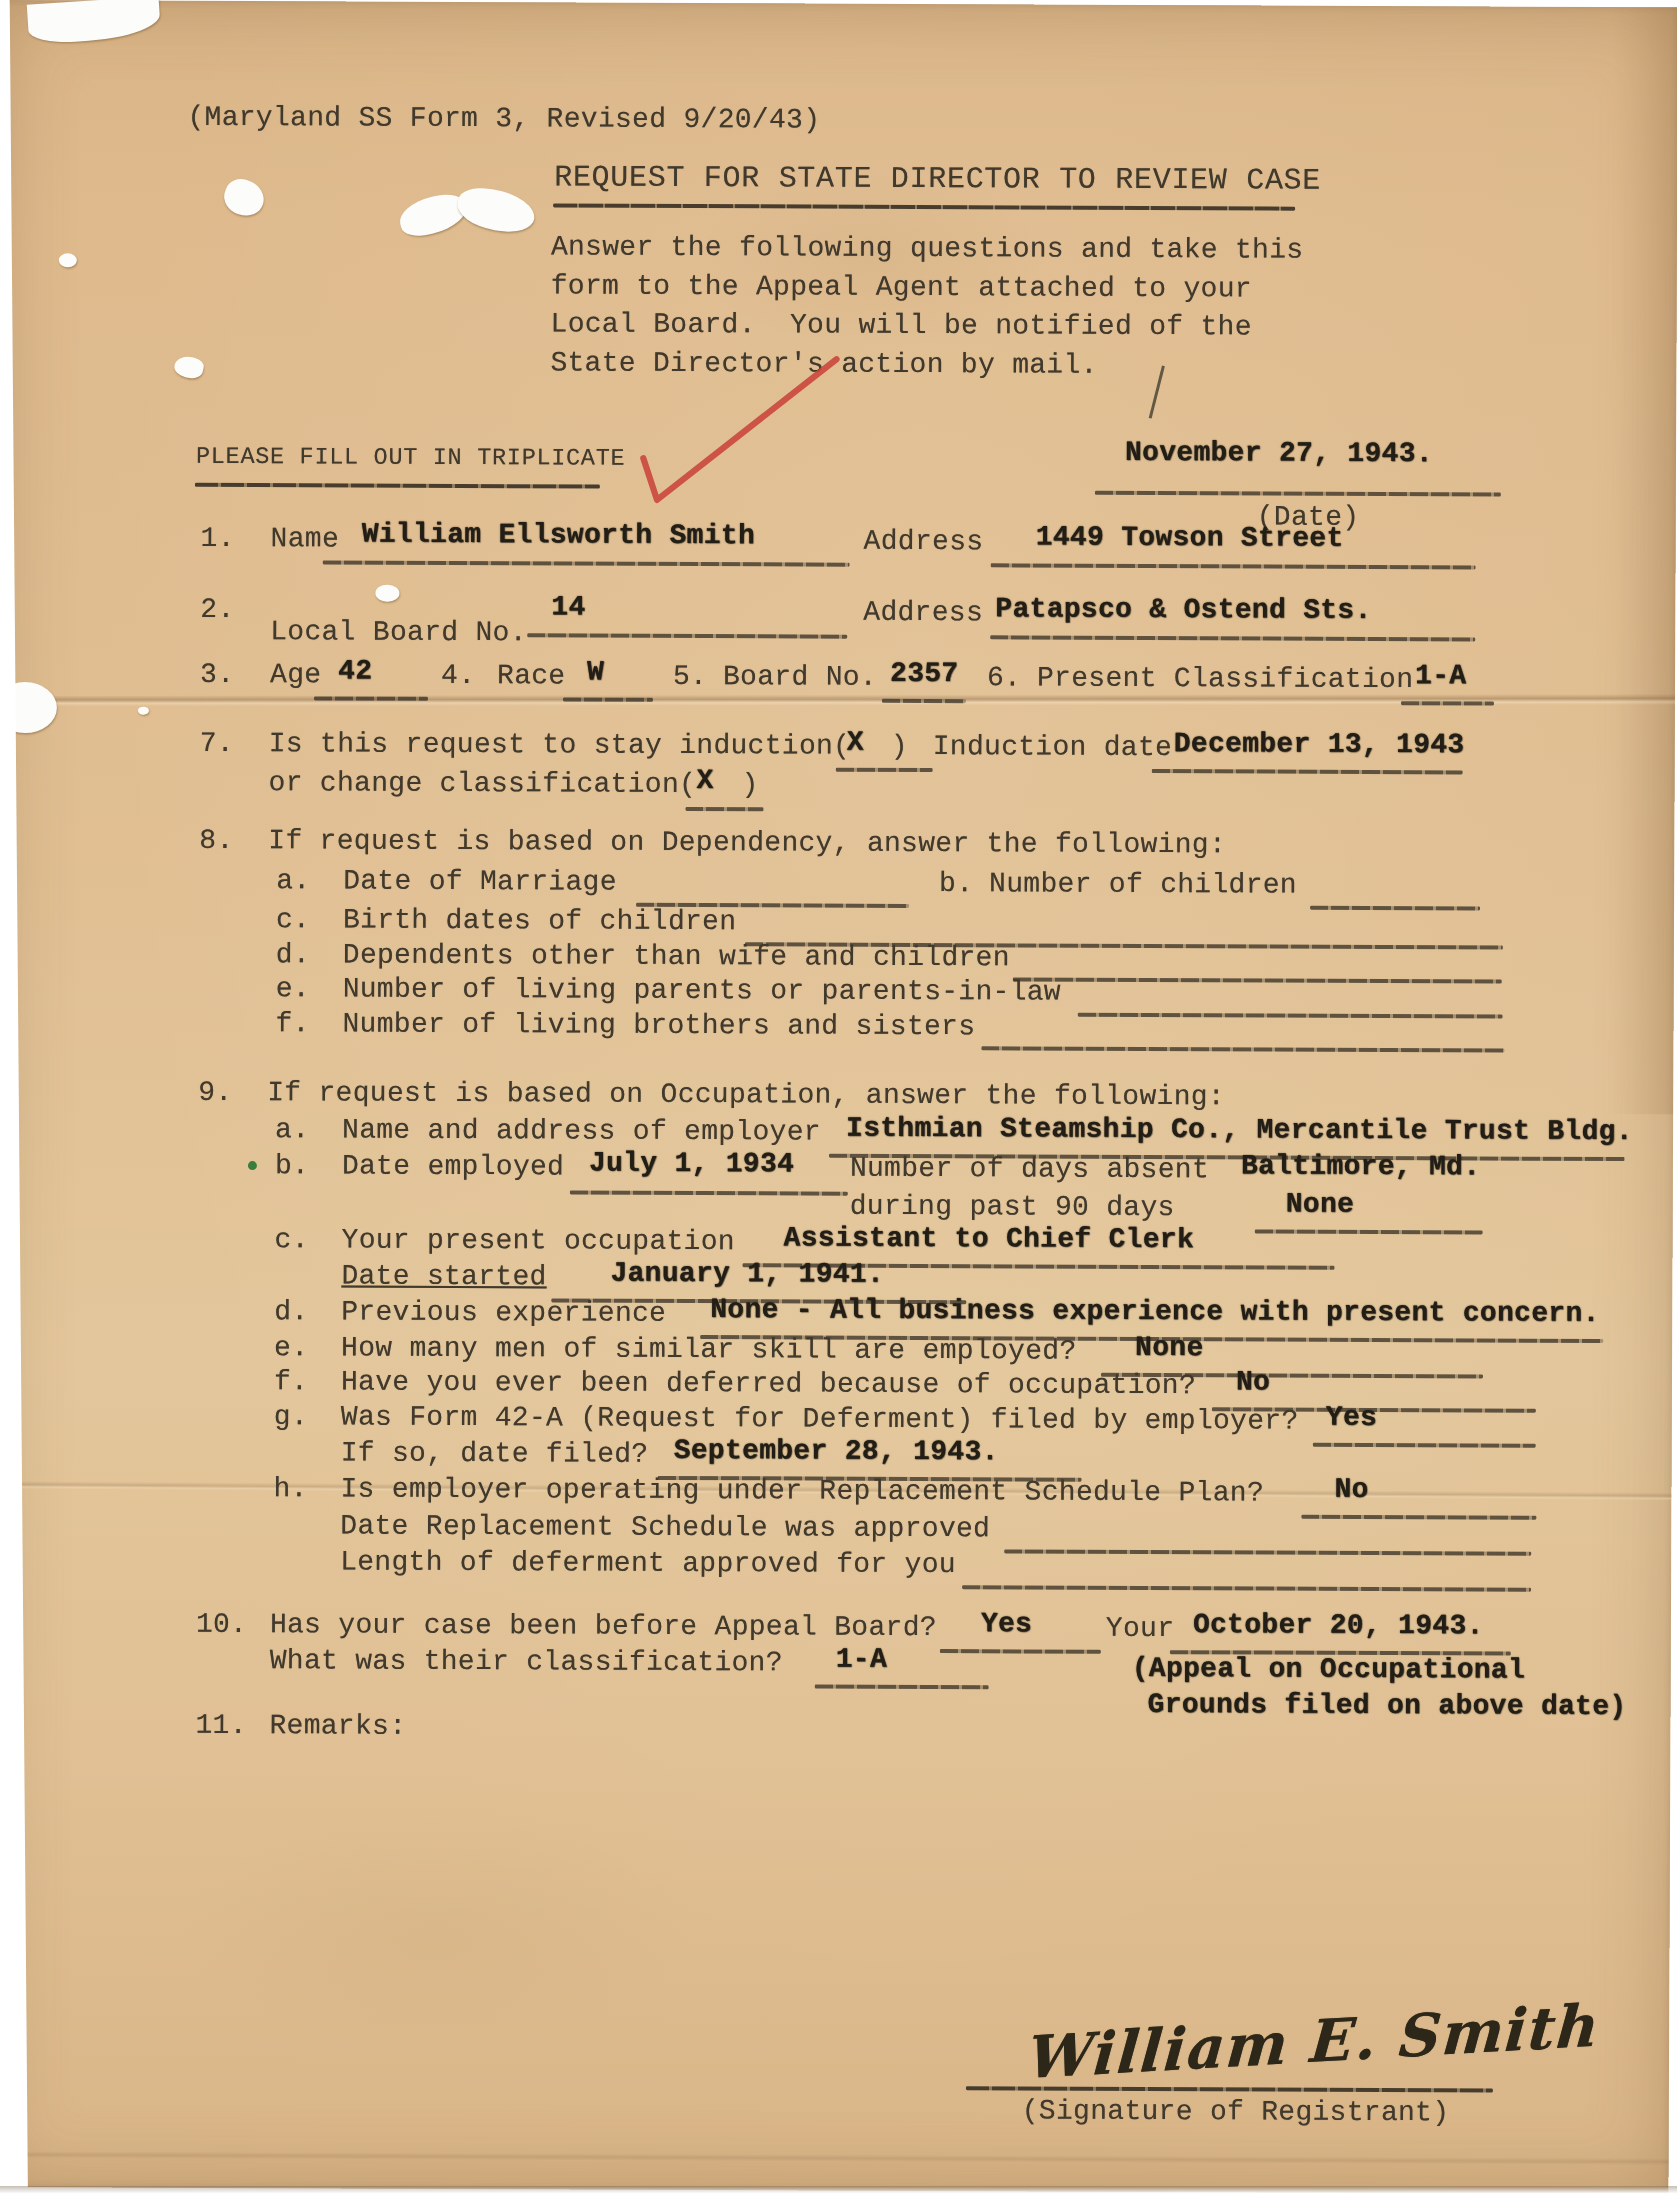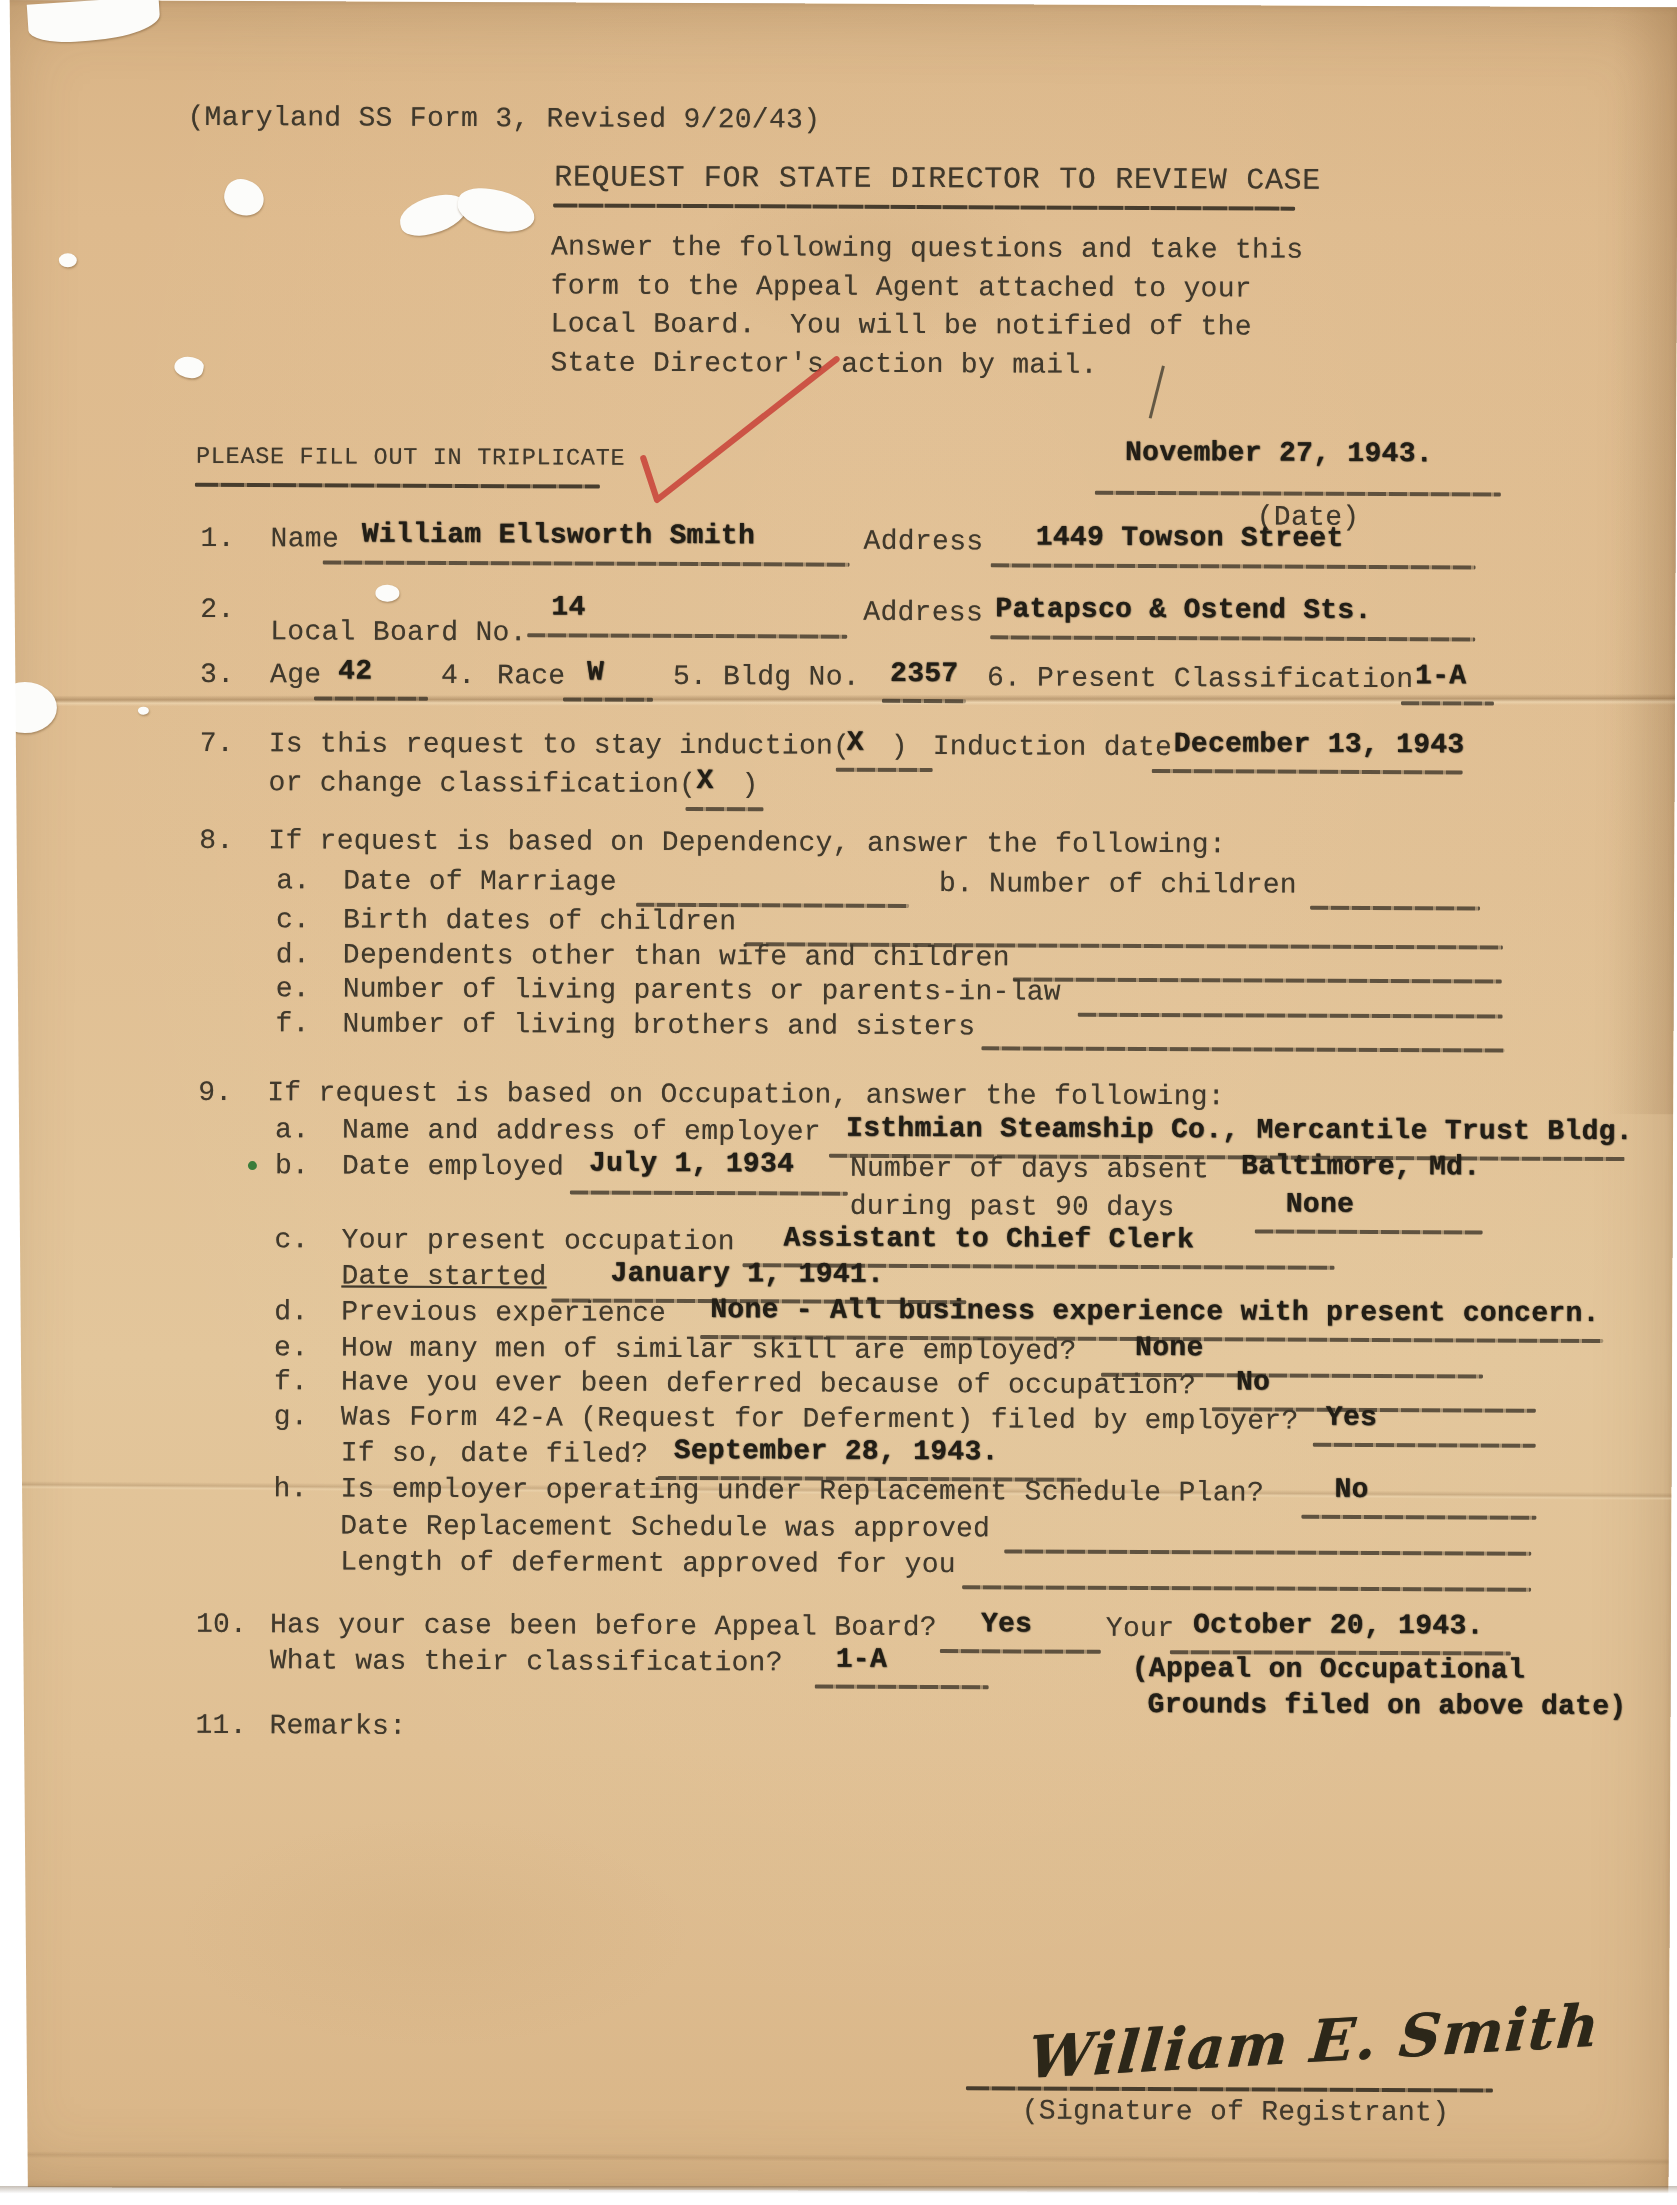--- a/index.html
+++ b/index.html
@@ -112,21 +112,21 @@
 
   <span class="t" style="left:203px;top:659px;">3.</span>
   <span class="t" style="left:273px;top:659px;">Age</span>
   <span class="t b" style="left:341px;top:655px;">42</span>
   <i class="bl" style="left:317px;top:695px;width:114px;"></i>
   <span class="t" style="left:444px;top:659px;">4.</span>
   <span class="t" style="left:500px;top:659px;">Race</span>
   <span class="t b" style="left:590px;top:655px;">W</span>
   <i class="bl" style="left:566px;top:695px;width:90px;"></i>
   <span class="t" style="left:676px;top:659px;">5.</span>
-  <span class="t" style="left:726px;top:659px;">Bldg No.</span>
+  <span class="t" style="left:726px;top:659px;">Board No.</span>
   <span class="t b" style="left:893px;top:655px;">2357</span>
   <i class="bl" style="left:885px;top:695px;width:84px;"></i>
   <span class="t" style="left:990px;top:659px;">6.</span>
   <span class="t" style="left:1040px;top:659px;">Present Classification</span>
   <span class="t b" style="left:1418px;top:655px;">1-A</span>
   <i class="bl" style="left:1404px;top:695px;width:93px;"></i>
 
   <span class="t" style="left:203px;top:728px;">7.</span>
   <span class="t" style="left:272px;top:728px;">Is this request to stay induction(</span>
   <span class="t b" style="left:850px;top:724px;">X</span>

